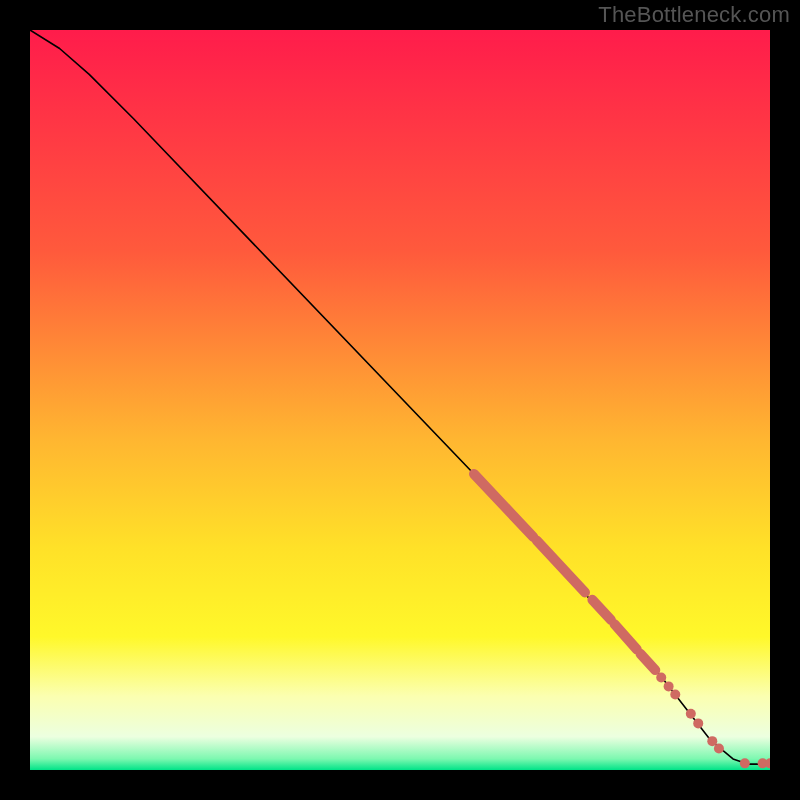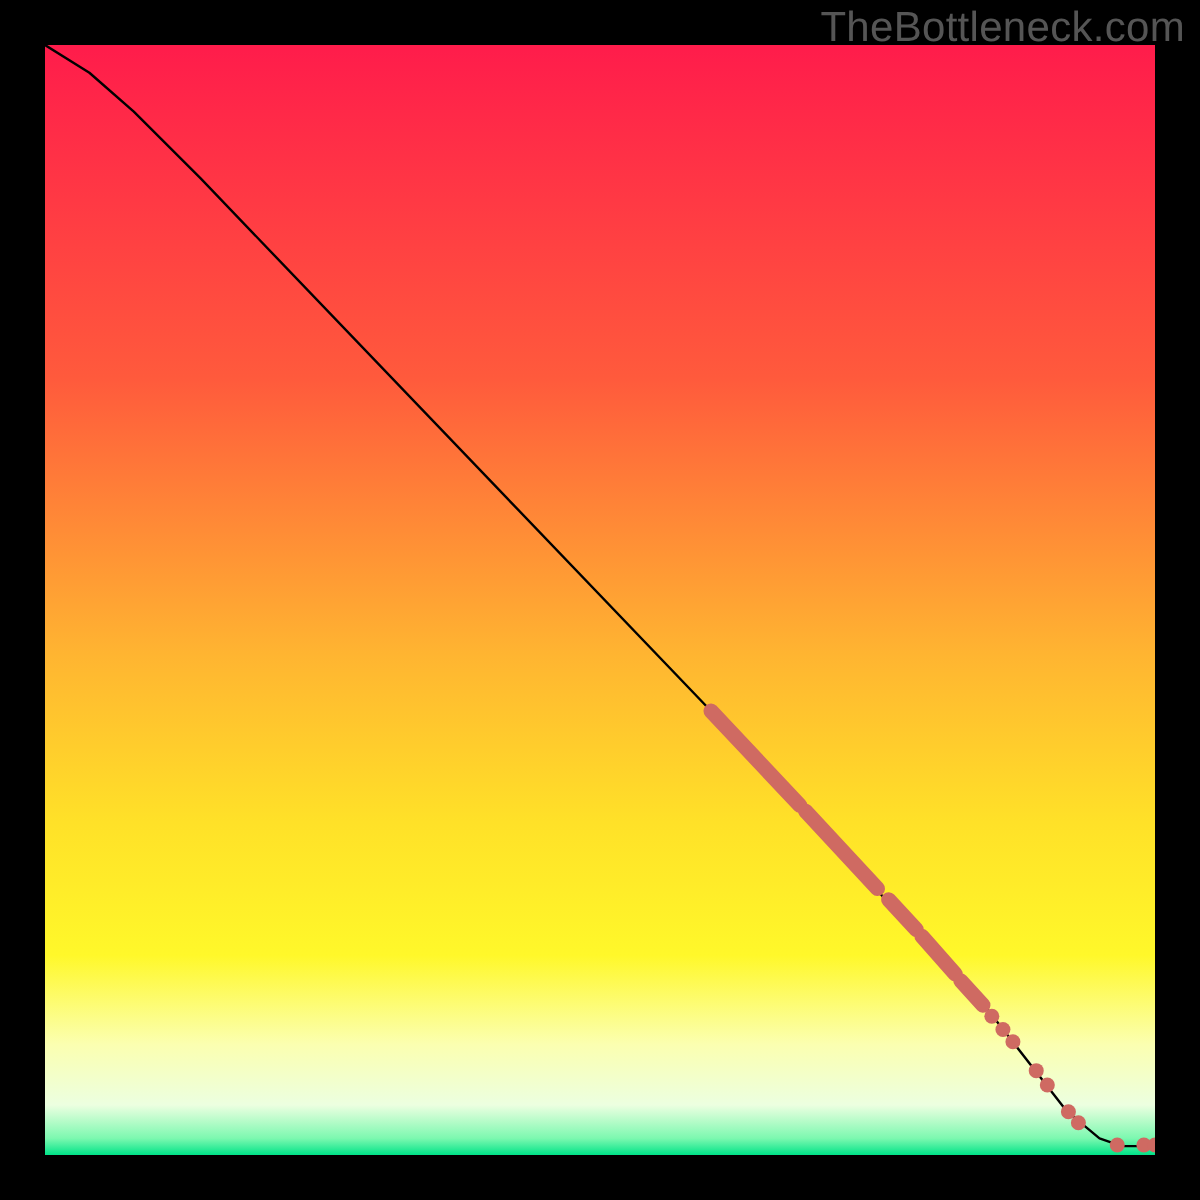--- a/index.html
+++ b/index.html
@@ -15,21 +15,21 @@
     position: relative;
     width: 800px;
     height: 800px;
     background: #000;
   }
   .watermark {
     position: absolute;
     top: 2px;
     right: 10px;
     color: #555;
-    font-size: 28px;
+    font-size: 22px;
     font-weight: 500;
     letter-spacing: 0.2px;
     user-select: none;
   }
   .plot {
     position: absolute;
     left: 30px;
     top: 30px;
     width: 740px;
     height: 740px;

